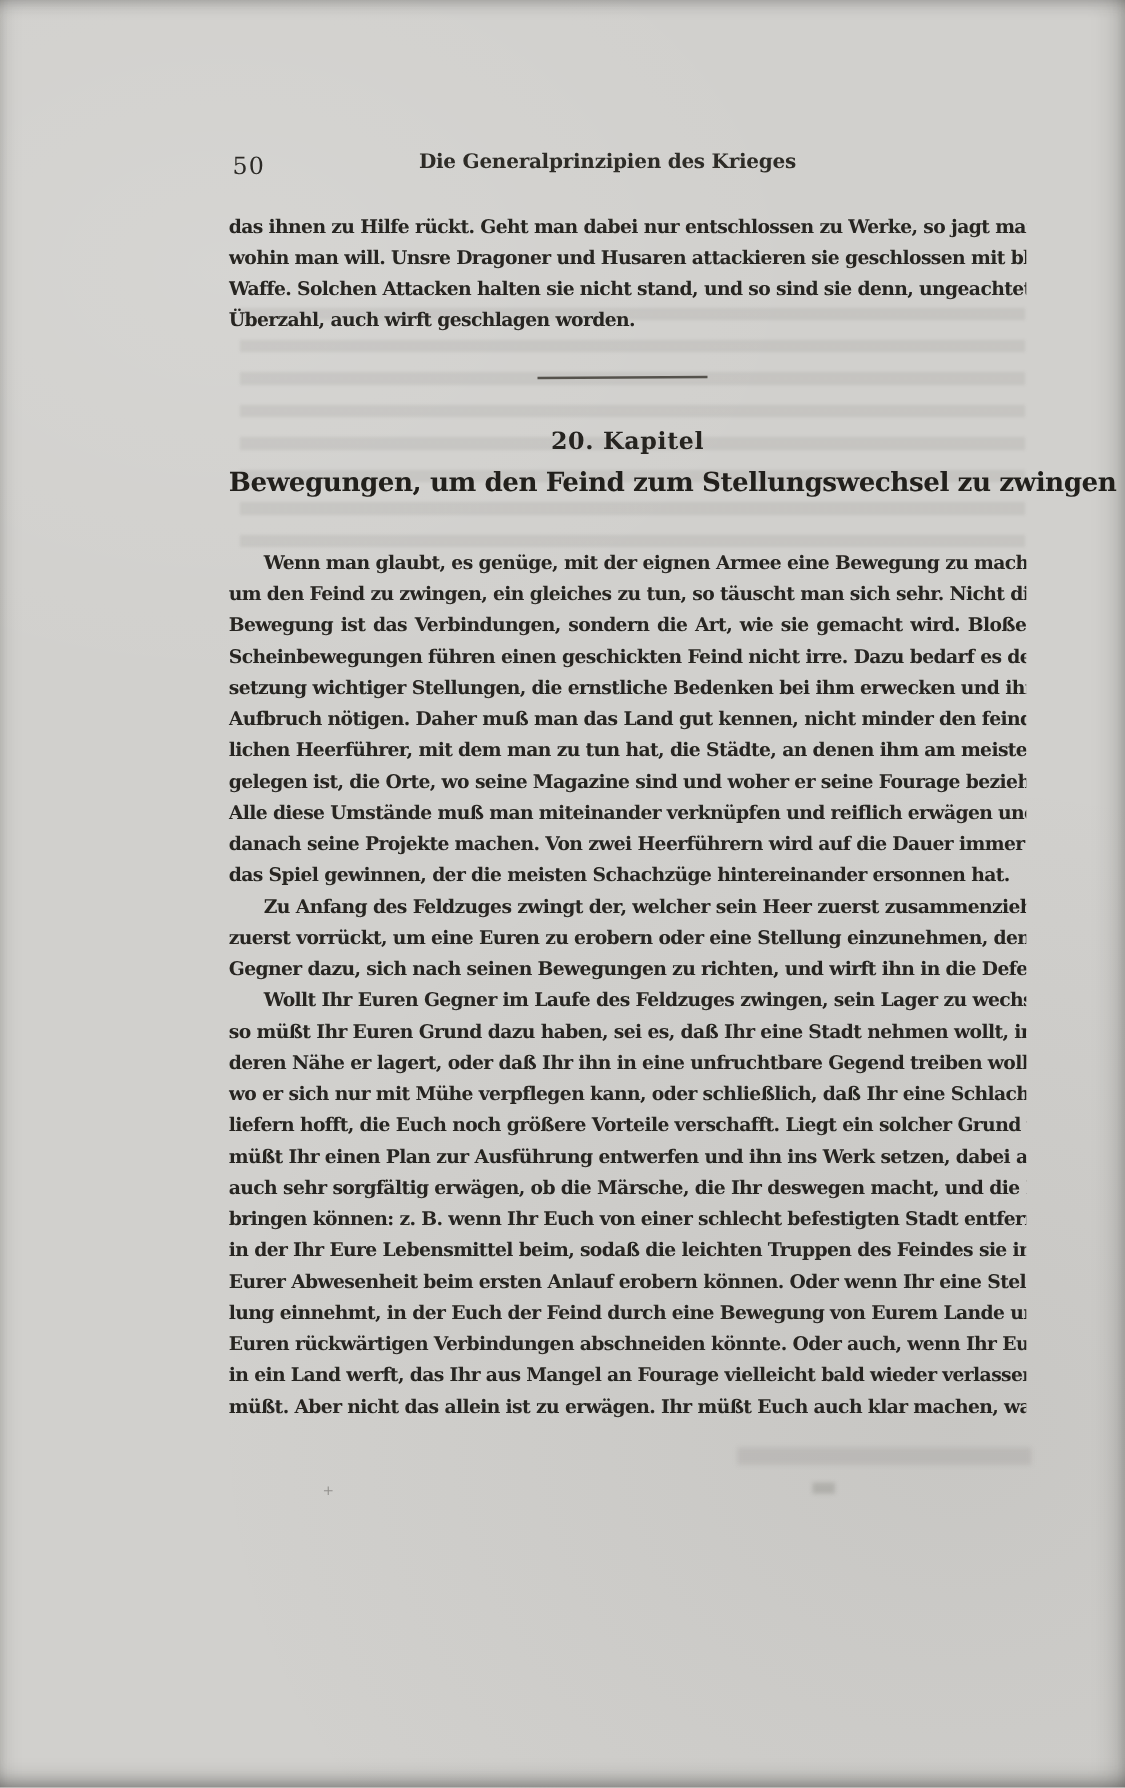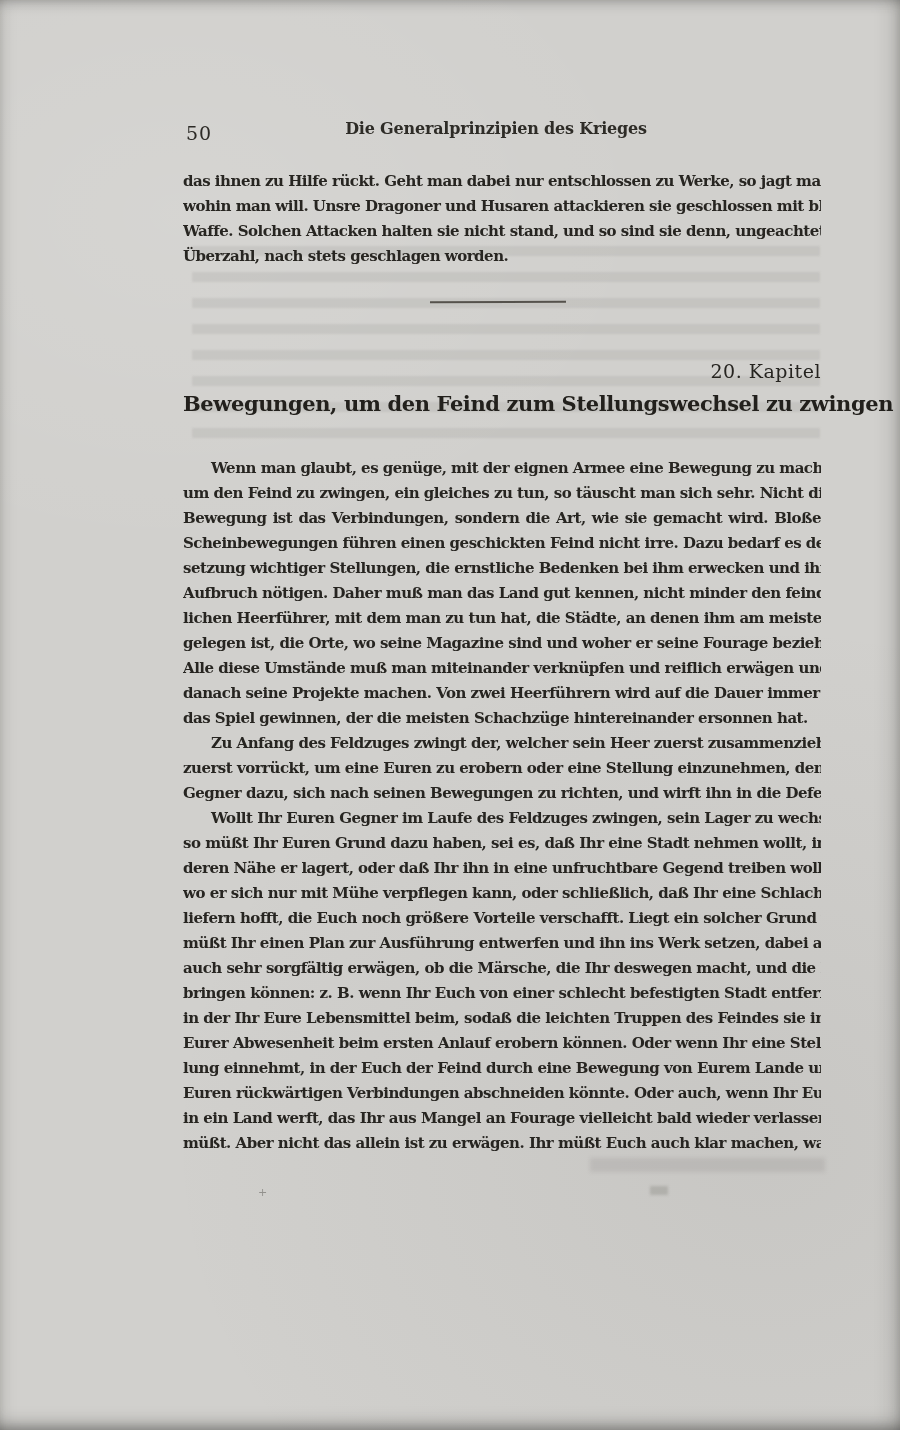--- a/index.html
+++ b/index.html
@@ -28,21 +28,21 @@
       inset -16px 0 26px -18px rgba(30,30,28,0.40),
       inset 12px 0 22px -18px rgba(30,30,28,0.25);
   }
 
   
   .folio {
     position: absolute; left: 186px; top: 122px;
     font-size: 19px; letter-spacing: 1px; color: #2c2a26;
   }
   .running-title {
-    position: absolute; left: 177px; top: 119px; width: 638px;
+    position: absolute; left: 167px; top: 119px; width: 638px;
     text-align: center;
     font-size: 16px; font-weight: 700; letter-spacing: -0.2px;
     color: #2e2c27;
   }
 
   
   .content {
     position: absolute; left: 183px; top: 169px; width: 638px;
   }
   .para { font-size: 15px; font-weight: 700; letter-spacing: -0.5px; }
@@ -55,23 +55,23 @@
   .para.flush-last .line.last { text-align-last: justify; }
   .para.indent .line:first-child { text-indent: 28px; }
 
   .divider {
     width: 136px; height: 2px;
     margin: 32px auto 0 auto;
     background: #55524c;
     transform: translateX(-4px) rotate(-0.3deg);
   }
   .kicker {
-    margin-top: 57px;
-    text-align: right;
-    font-size: 19px; font-weight: 400; letter-spacing: 0.5px;
+    margin-top: 39px;
+    text-align: center;
+    font-size: 19px; font-weight: 700; letter-spacing: 0.5px;
     color: #262420;
   }
   .chapter-title {
     margin-top: 9px;
     text-align: center;
     font-size: 21px; font-weight: 700; letter-spacing: -0.4px;
     color: #22201c;
     white-space: nowrap;
   }
   .body-start { margin-top: 40px; }
@@ -114,21 +114,21 @@
 
   <span class="folio">50</span>
   <div class="running-title">Die Generalprinzipien des Krieges</div>
 
   <div class="content">
 
     <div class="para intro">
         <div class="line">das ihnen zu Hilfe rückt.  Geht man dabei nur entschlossen zu Werke, so jagt man sie,</div>
         <div class="line">wohin man will.  Unsre Dragoner und Husaren attackieren sie geschlossen mit blanker</div>
         <div class="line">Waffe.  Solchen Attacken halten sie nicht stand, und so sind sie denn, ungeachtet ihrer</div>
-        <div class="line last">Überzahl, nach stets geschlagen worden.</div>
+        <div class="line last">Überzahl, auch wirft geschlagen worden.</div>
       </div>
 
     <div class="divider"></div>
 
     <div class="kicker">20. Kapitel</div>
 
     <div class="chapter-title">Bewegungen, um den Feind zum Stellungswechsel zu zwingen</div>
 
     <div class="para indent body-start">
         <div class="line">Wenn man glaubt, es genüge, mit der eignen Armee eine Bewegung zu machen,</div>

